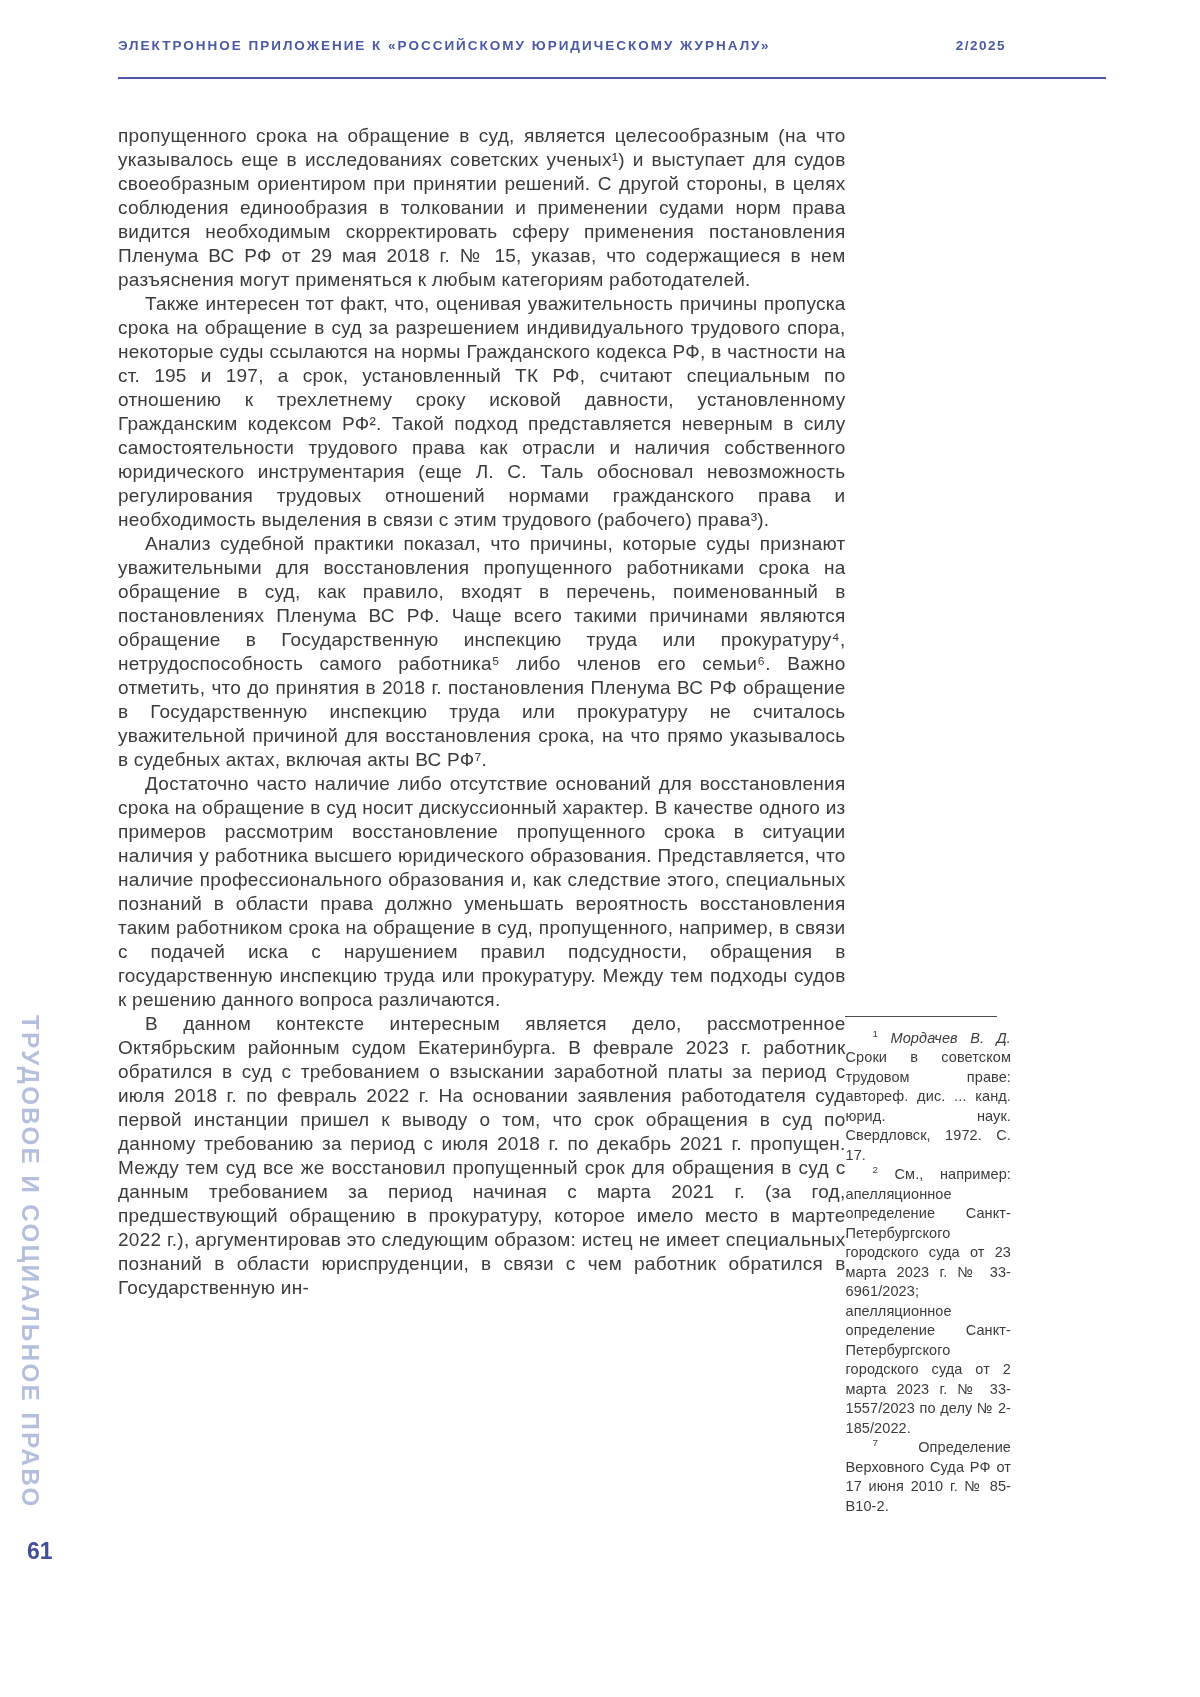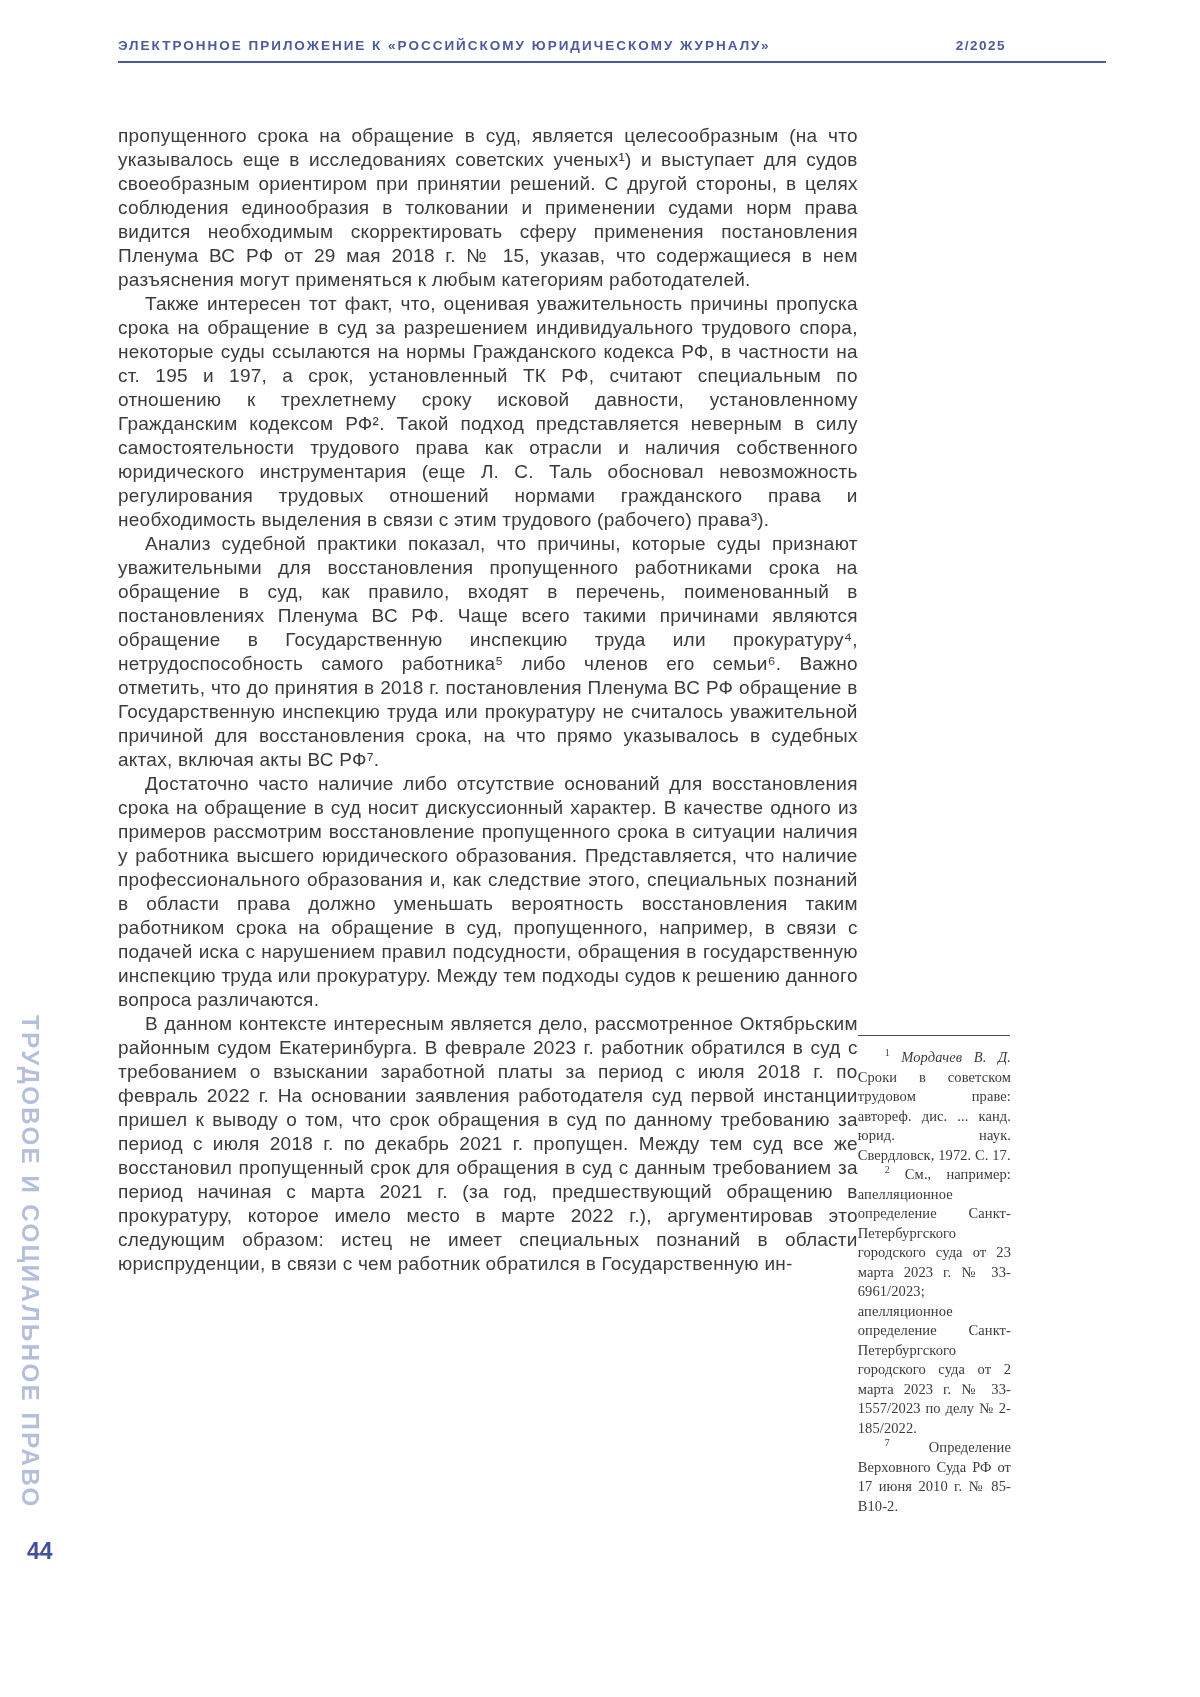--- a/index.html
+++ b/index.html
@@ -13,21 +13,21 @@
   body{
     width:1200px;height:1697px;
     background:var(--background);
     font-family:"Liberation Sans","DejaVu Sans",sans-serif;
   }
   .page{position:relative;width:1200px;height:1697px;background:var(--background);overflow:hidden;}
 
   .header{
     position:absolute;top:38px;left:118px;width:988px;
     display:flex;justify-content:space-between;align-items:flex-end;
-    padding-bottom:8px;
+    padding-bottom:24px;
     border-bottom:2px solid var(--accent-blue);
     color:var(--accent-blue);
     font-weight:bold;font-size:13.5px;letter-spacing:2px;
     white-space:nowrap;
   }
   .header .issue{padding-right:100px;letter-spacing:1.5px;}
 
   .content{
     position:absolute;top:124px;left:118px;width:893px;height:1392px;
     display:flex;flex-direction:row;
@@ -35,21 +35,21 @@
   }
   .paragraphs p{
     margin:0;
     text-align:justify;
     text-indent:27px;
     font-size:19px;line-height:24px;letter-spacing:0.25px;
     hyphens:auto;-webkit-hyphens:auto;
   }
   .paragraphs p.no-indent{text-indent:0;}
 
-  .footnotes{margin-top:auto;font-family:Liberation Serif, serif;}
+  .footnotes{margin-top:auto;}
   .fn-rule{
     width:152px;border:0;border-top:1.5px solid #4c4c4c;
     margin:0 0 12px 0;
   }
   .footnotes p{
     margin:0;
     text-align:justify;
     text-indent:27px;
     font-size:14.5px;line-height:19.5px;letter-spacing:0.1px;
     hyphens:auto;-webkit-hyphens:auto;
@@ -91,15 +91,15 @@
     <div class="footnotes">
       <hr class="fn-rule">
       <p><sup>1</sup> <i>Мордачев В. Д.</i> <span>Сроки в советском трудовом праве: автореф. дис. ... канд. юрид. наук. Свердловск, 1972. С. 17.</span></p>
       <p><sup>2</sup> <i></i> <span>См., например: апелляционное определение Санкт-Петербургского городского суда от 23 марта 2023 г. № 33-6961/2023; апелляционное определение Санкт-Петербургского городского суда от 2 марта 2023 г. № 33-1557/2023 по делу № 2-185/2022.</span></p>
       <p><sup>7</sup> <i></i> <span>Определение Верховного Суда РФ от 17 июня 2010 г. № 85-В10-2.</span></p>
     </div>
   </main>
 
   <div class="vertical-label">ТРУДОВОЕ И СОЦИАЛЬНОЕ ПРАВО</div>
 
-  <div class="page-number">44</div>
+  <div class="page-number">61</div>
 
 </div>
 
 </body></html>

